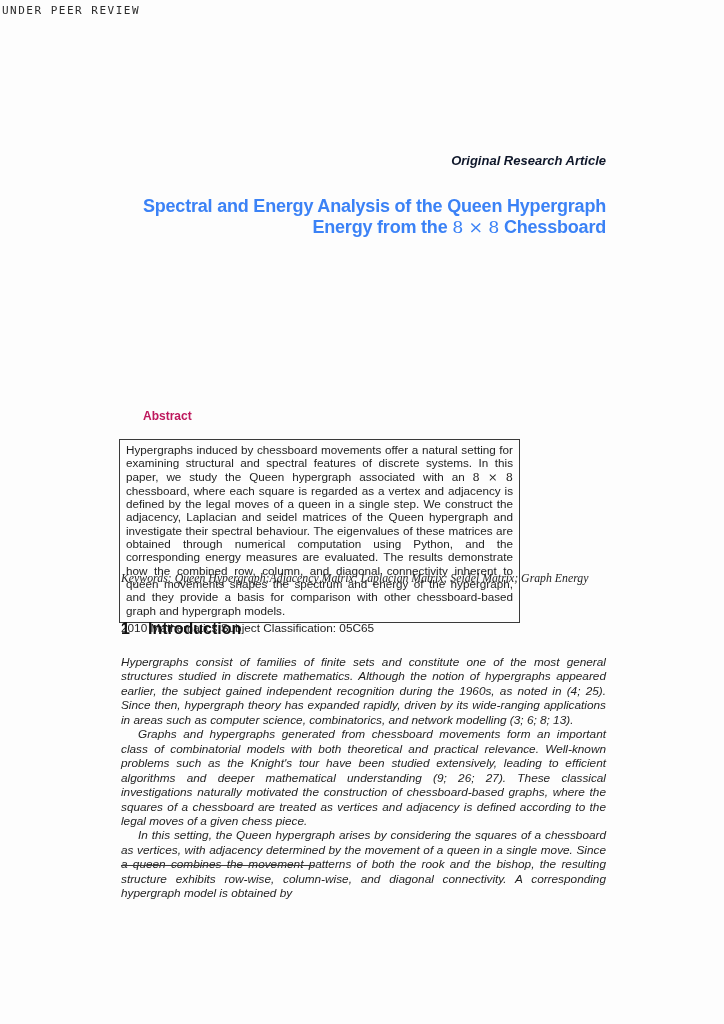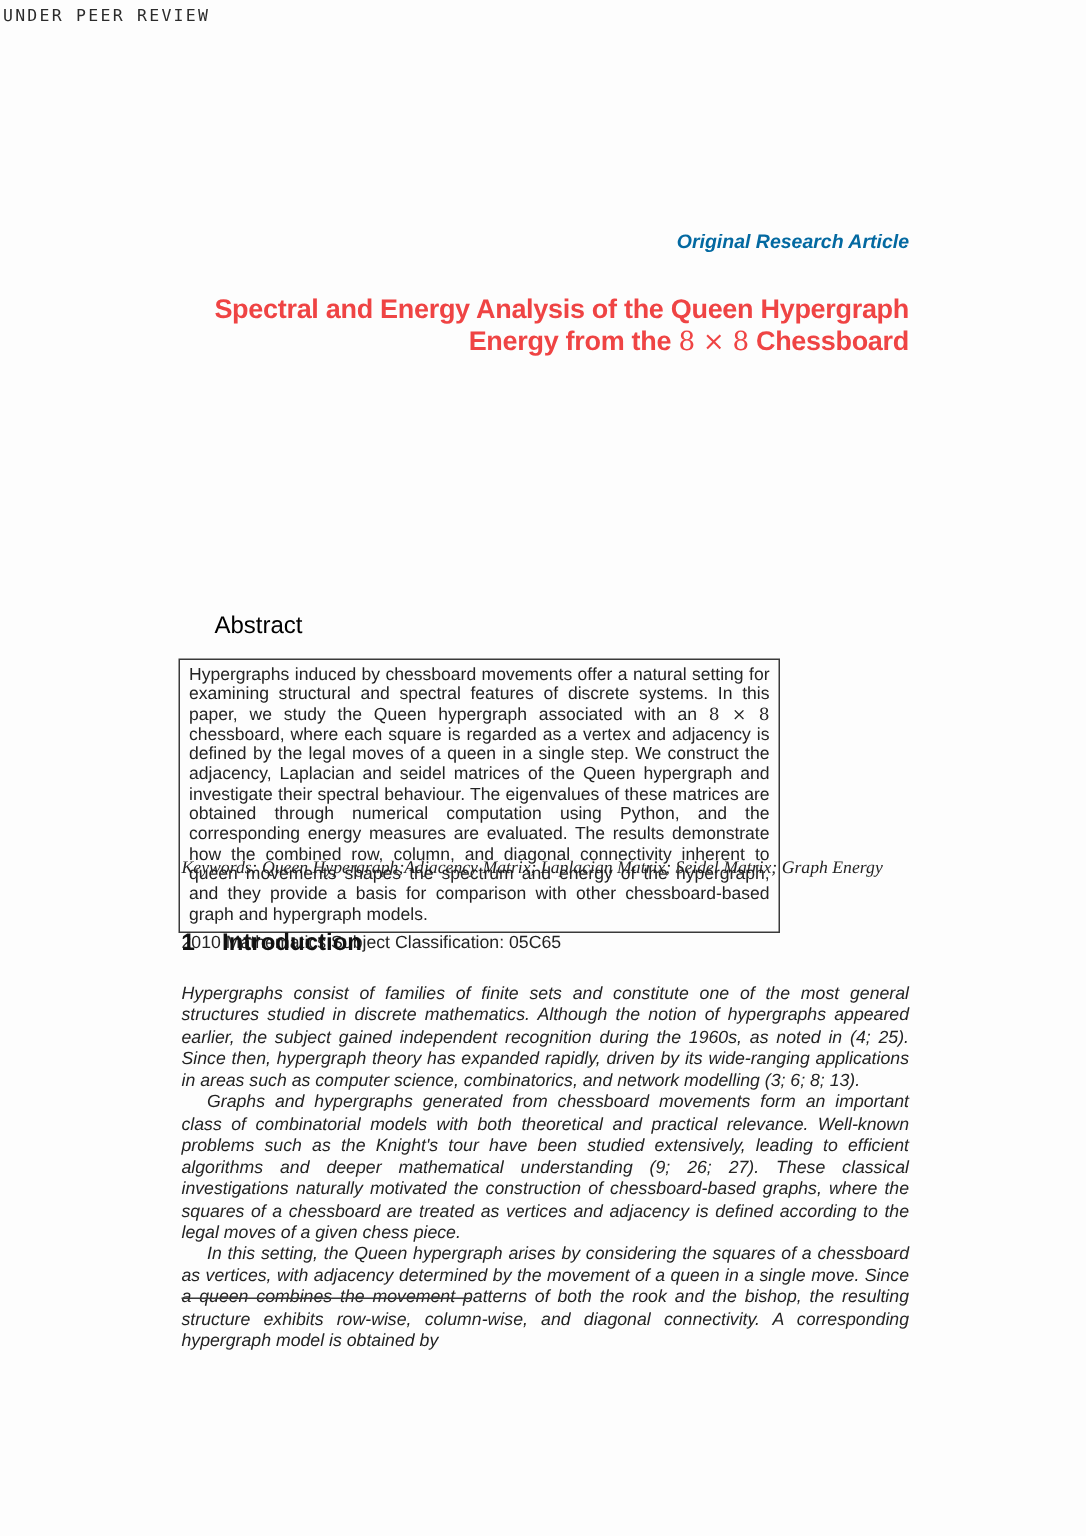--- a/index.html
+++ b/index.html
@@ -31,46 +31,46 @@
   }
   .article-type {
     position: absolute;
     top: 153px;
     left: 0;
     width: 100%;
     text-align: right;
     font-weight: bold;
     font-style: italic;
     font-size: 13px;
-    color: #0369a1;
+    color: #0f172a;
   }
   .paper-title {
     position: absolute;
     top: 196px;
     left: 0;
     width: 100%;
     text-align: right;
     font-weight: bold;
     font-size: 18px;
     line-height: 21px;
     letter-spacing: -0.2px;
-    color: #ef4444;
+    color: #3b82f6;
   }
   .serif-math {
     font-family: "DejaVu Serif", serif;
     font-weight: normal;
     font-size: 0.97em;
   }
   .abstract-heading {
     position: absolute;
     top: 409px;
     left: 22px;
-    font-size: 16px;
-    font-weight: normal;
-    color: #000000;
+    font-size: 12px;
+    font-weight: bold;
+    color: #be185d;
   }
   .abstract-box {
     position: absolute;
     top: 439px;
     left: -2px;
     width: 401px;
     box-sizing: border-box;
     border: 1.3px solid #3a3a3a;
     padding: 3px 6px 5px 6px;
     font-size: 11.7px;

